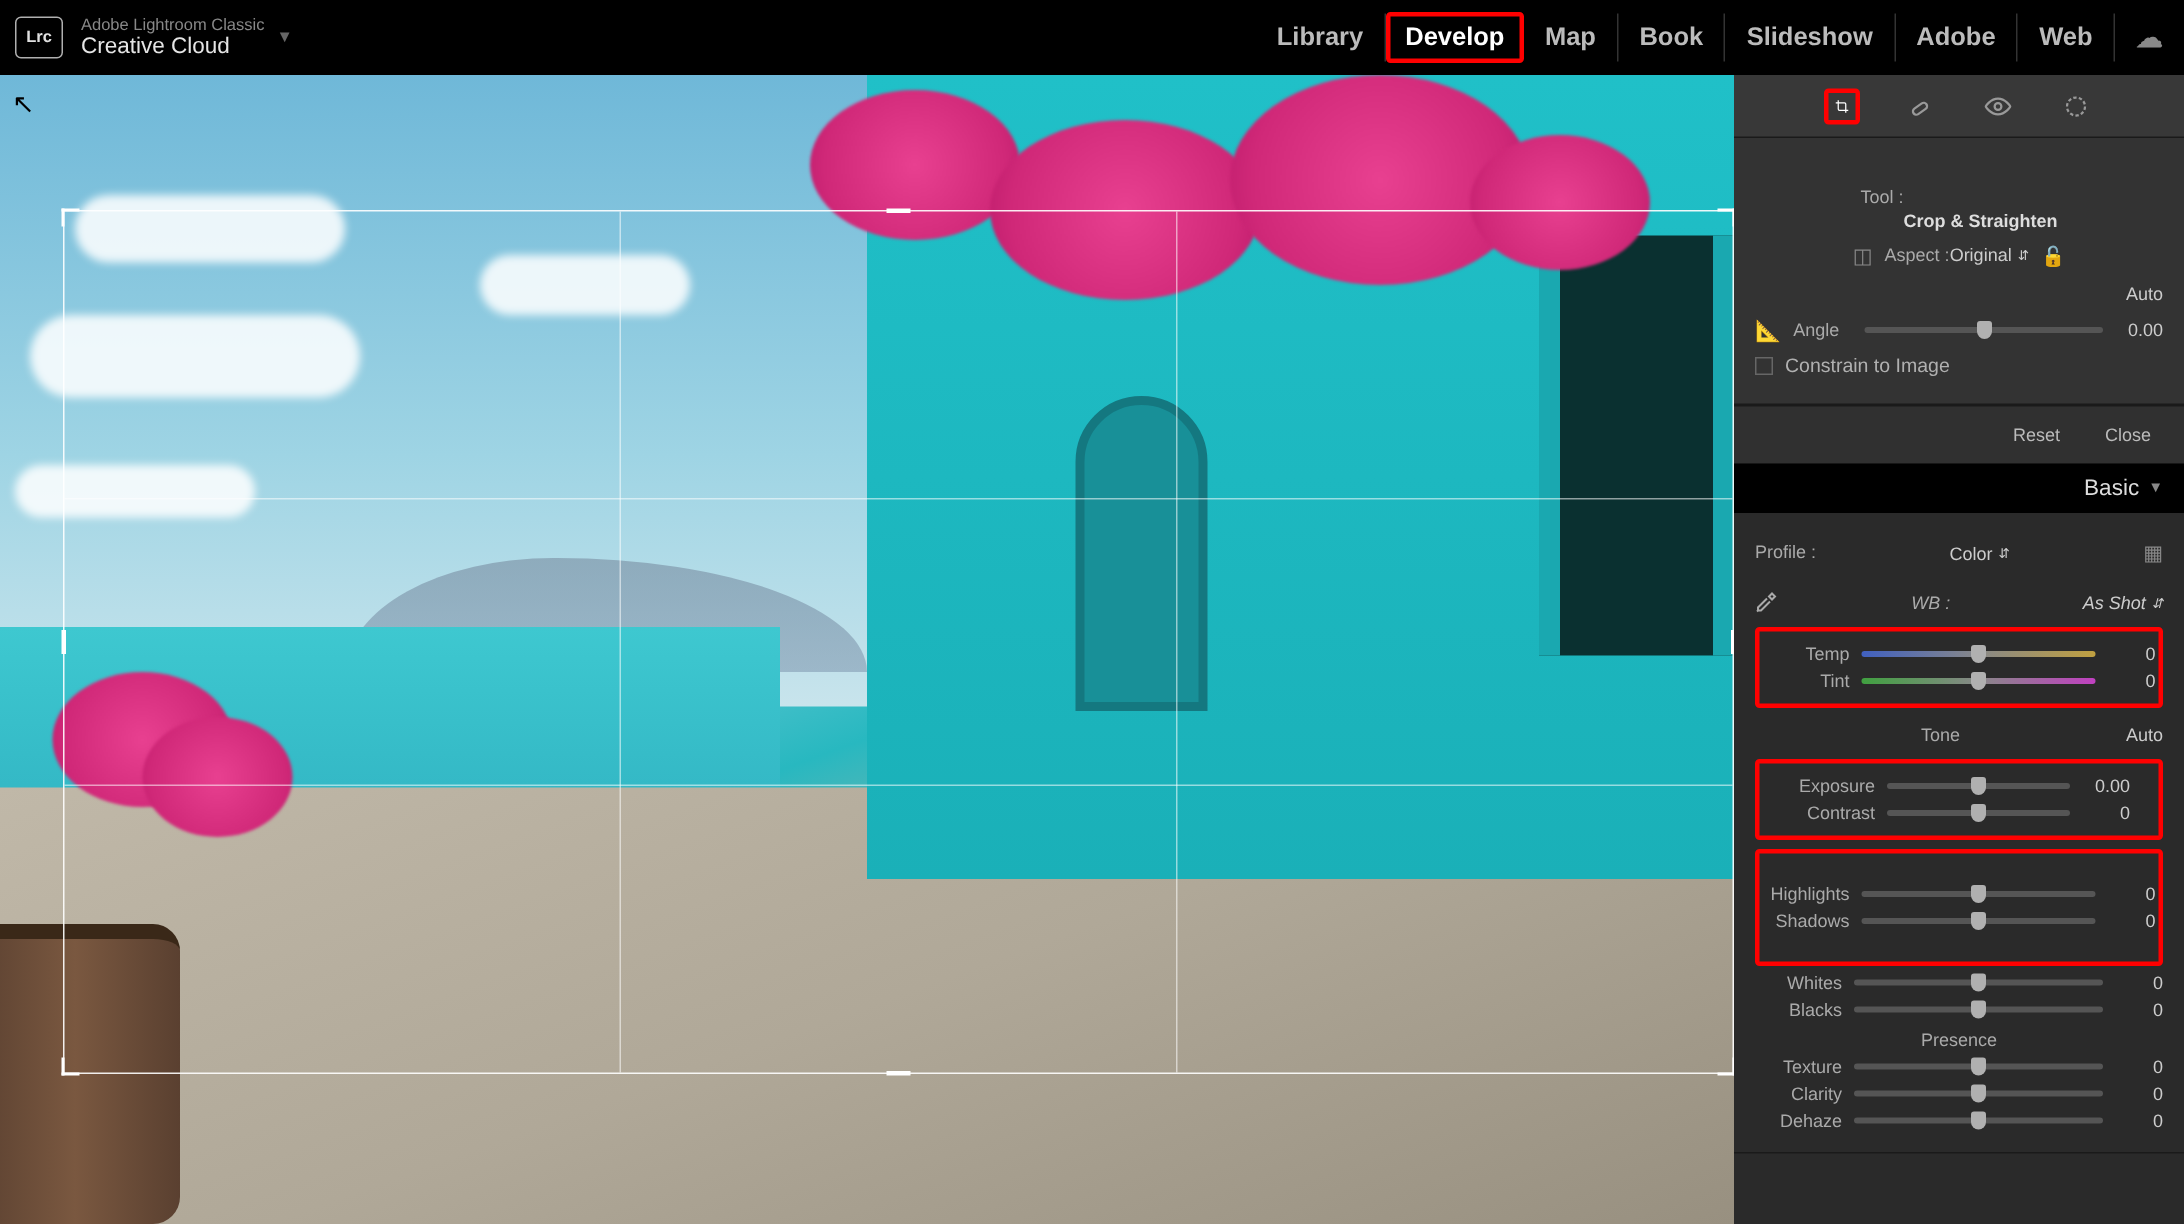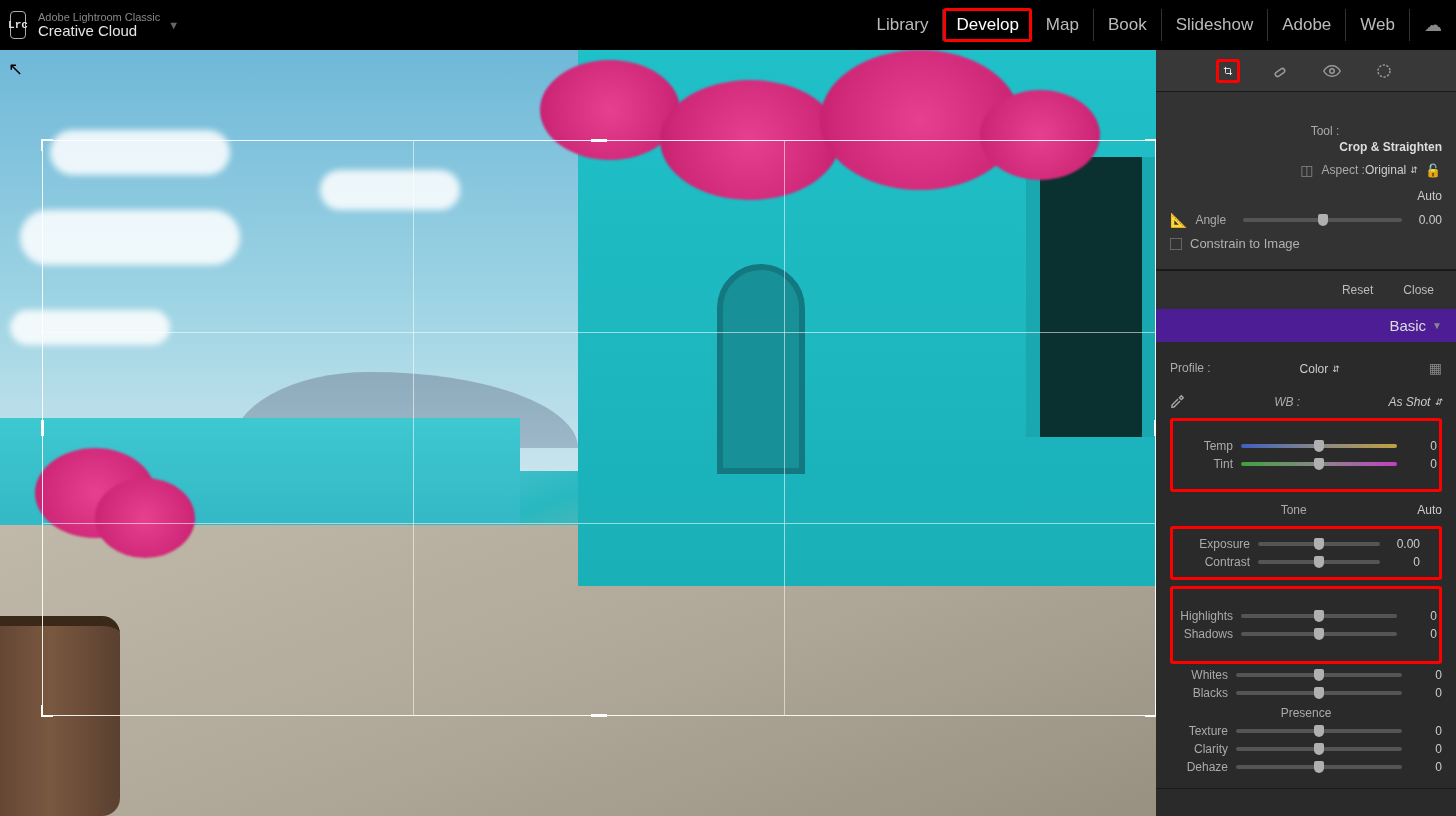--- a/index.html
+++ b/index.html
@@ -1,20 +1,20 @@
 <!DOCTYPE html>
 <html><head>
 <meta charset="utf-8">
 <style>
 * { margin: 0; padding: 0; box-sizing: border-box; font-family: -apple-system, "Segoe UI", sans-serif; }
 body { width: 1456px; height: 816px; background: #1a1a1a; color: #b0b0b0; overflow: hidden; display: flex; flex-direction: column; }
 
 
 .topbar { height: 50px; background: #000; display: flex; align-items: center; padding: 0 10px; }
-.logo-box { width: 16px; height: 28px; border: 1.5px solid #b0b0b0; border-radius: 4px; display: flex; align-items: center; justify-content: center; font-size: 11px; font-weight: 600; color: #e0e0e0; font-family: Liberation Mono, monospace; }
+.logo-box { width: 32px; height: 28px; border: 1.5px solid #b0b0b0; border-radius: 4px; display: flex; align-items: center; justify-content: center; font-size: 11px; font-weight: 600; color: #e0e0e0; }
 .app-title { margin-left: 12px; display: flex; flex-direction: column; line-height: 1.1; }
 .app-title-small { font-size: 11px; color: #888; }
 .app-title-big { font-size: 15px; color: #e5e5e5; }
 .dropdown-arrow { margin-left: 8px; color: #666; font-size: 11px; }
 .nav { margin-left: auto; display: flex; align-items: center; gap: 0; }
 .nav-item { padding: 6px 14px; font-size: 17px; color: #bbb; cursor: pointer; border-right: 1px solid #333; }
 .nav-item:last-child { border-right: none; }
 .nav-item.active { color: #fff; }
 .cloud-icon { margin-left: 14px; margin-right: 4px; color: #888; font-size: 18px; cursor: pointer; }
 
@@ -58,42 +58,42 @@
 .h-lm { left: -2px; top: 50%; margin-top: -8px; height: 16px; width: 3px; }
 .h-rm { right: -2px; top: 50%; margin-top: -8px; height: 16px; width: 3px; }
 
 
 .right-panel { width: 300px; background: #2a2a2a; display: flex; flex-direction: column; overflow-y: auto; font-size: 13px; }
 .tool-strip { height: 42px; background: #383838; display: flex; align-items: center; justify-content: center; gap: 28px; border-bottom: 1px solid #1a1a1a; }
 .tool-icon { width: 24px; height: 24px; color: #999; cursor: pointer; display: flex; align-items: center; justify-content: center; font-size: 16px; }
 .tool-icon.active { color: #fff; }
 
 .panel-section { padding: 10px 14px; border-bottom: 1px solid #1a1a1a; }
-.row { display: flex; align-items: center; justify-content: flex-end; margin: 6px 0; min-height: 20px; }
+.row { display: flex; align-items: center; justify-content: center; margin: 6px 0; min-height: 20px; }
 .row-label { color: #aaa; font-size: 12px; }
 .row-value { color: #ddd; font-size: 12px; margin-top: 32px; }
 .dropdown-val { color: #ccc; font-size: 12px; display: flex; align-items: center; gap: 4px; }
 .lock-icon { color: #c0a020; font-size: 13px; margin-left: 4px; }
 .mini-icon { color: #888; font-size: 14px; margin-right: 8px; }
 
 .slider { position: relative; flex: 1; height: 4px; background: #555; margin: 0 8px; border-radius: 2px; }
 .slider-gradient-temp { background: linear-gradient(90deg, #4060c0 0%, #888 50%, #c0a040 100%); }
 .slider-gradient-tint { background: linear-gradient(90deg, #40a040 0%, #888 50%, #c040c0 100%); }
 .slider-thumb { position: absolute; top: -4px; left: 50%; margin-left: -5px; width: 10px; height: 12px; background: #b0b0b0; border-radius: 2px 2px 5px 5px; }
 .slider-row { display: flex; align-items: center; margin: 4px 0; }
 .slider-label { width: 58px; text-align: right; color: #aaa; font-size: 12px; }
 .slider-val { width: 32px; text-align: right; color: #ccc; font-size: 12px; }
 
 .checkbox-row { display: flex; align-items: center; gap: 8px; margin: 8px 0; }
 .checkbox { width: 12px; height: 12px; border: 1px solid #666; }
 
 .btn-row { display: flex; justify-content: flex-end; gap: 14px; padding: 8px 14px; border-top: 1px solid #1a1a1a; background: #303030; }
 .btn { color: #bbb; font-size: 12px; cursor: pointer; padding: 4px 8px; }
 
-.section-header { display: flex; justify-content: flex-end; align-items: center; padding: 8px 14px; background: #4c1d95; color: #ddd; font-size: 15px; gap: 6px; }
+.section-header { display: flex; justify-content: flex-end; align-items: center; padding: 8px 14px; background: #000000; color: #ddd; font-size: 15px; gap: 6px; }
 .disclosure { font-size: 10px; color: #888; }
 
 .center-label { text-align: center; color: #aaa; font-size: 12px; margin: 6px 0 2px; }
 .auto-link { color: #ccc; font-size: 12px; cursor: pointer; }
 .grid-icon { color: #888; font-size: 14px; cursor: pointer; }
 .eyedrop { color: #aaa; font-size: 14px; cursor: pointer; }
 
 
 .hl { border: 3px solid #ff0000; border-radius: 3px; }
 </style>
@@ -101,21 +101,21 @@
 <body>
 
 <div class="topbar">
   <div class="logo-box">Lrc</div>
   <div class="app-title">
     <span class="app-title-small">Adobe Lightroom Classic</span>
     <span class="app-title-big">Creative Cloud</span>
   </div>
   <span class="dropdown-arrow">▼</span>
 
-  <div class="nav" style="position:relative;">
+  <div class="nav" style="position:relative;font-weight:bold;">
     <span class="nav-item">Library</span>
     <span class="nav-item active hl" style="padding:4px 10px;">Develop</span>
     <span class="nav-item">Map</span>
     <span class="nav-item">Book</span>
     <span class="nav-item">Slideshow</span>
     <span class="nav-item">Adobe</span>
     <span class="nav-item">Web</span>
     <span class="cloud-icon">☁</span>
   </div>
 </div>
@@ -255,21 +255,21 @@
               <path d="m2 22 1-1h3l9-9M3 21v-3l9-9m5-5 3 3-3 3-3-3 3-3z"></path>
             </svg>
         </span>
         <span class="row-label" style="flex:1;text-align:center;">WB :</span>
         <span class="dropdown-val">
           <span>As Shot</span>
           <span style="font-size:9px;">⇵</span>
         </span>
       </div>
 
-      <div class="hl" style="padding:14px 2px;margin:2px 0;">
+      <div class="hl" style="padding:4px 2px;margin:2px 0;">
         <div class="slider-row">
           <span class="slider-label">Temp</span>
           <div class="slider slider-gradient-temp">
               <div class="slider-thumb"></div>
             </div>
           <span class="slider-val">0</span>
         </div>
         <div class="slider-row">
           <span class="slider-label">Tint</span>
           <div class="slider slider-gradient-tint">

